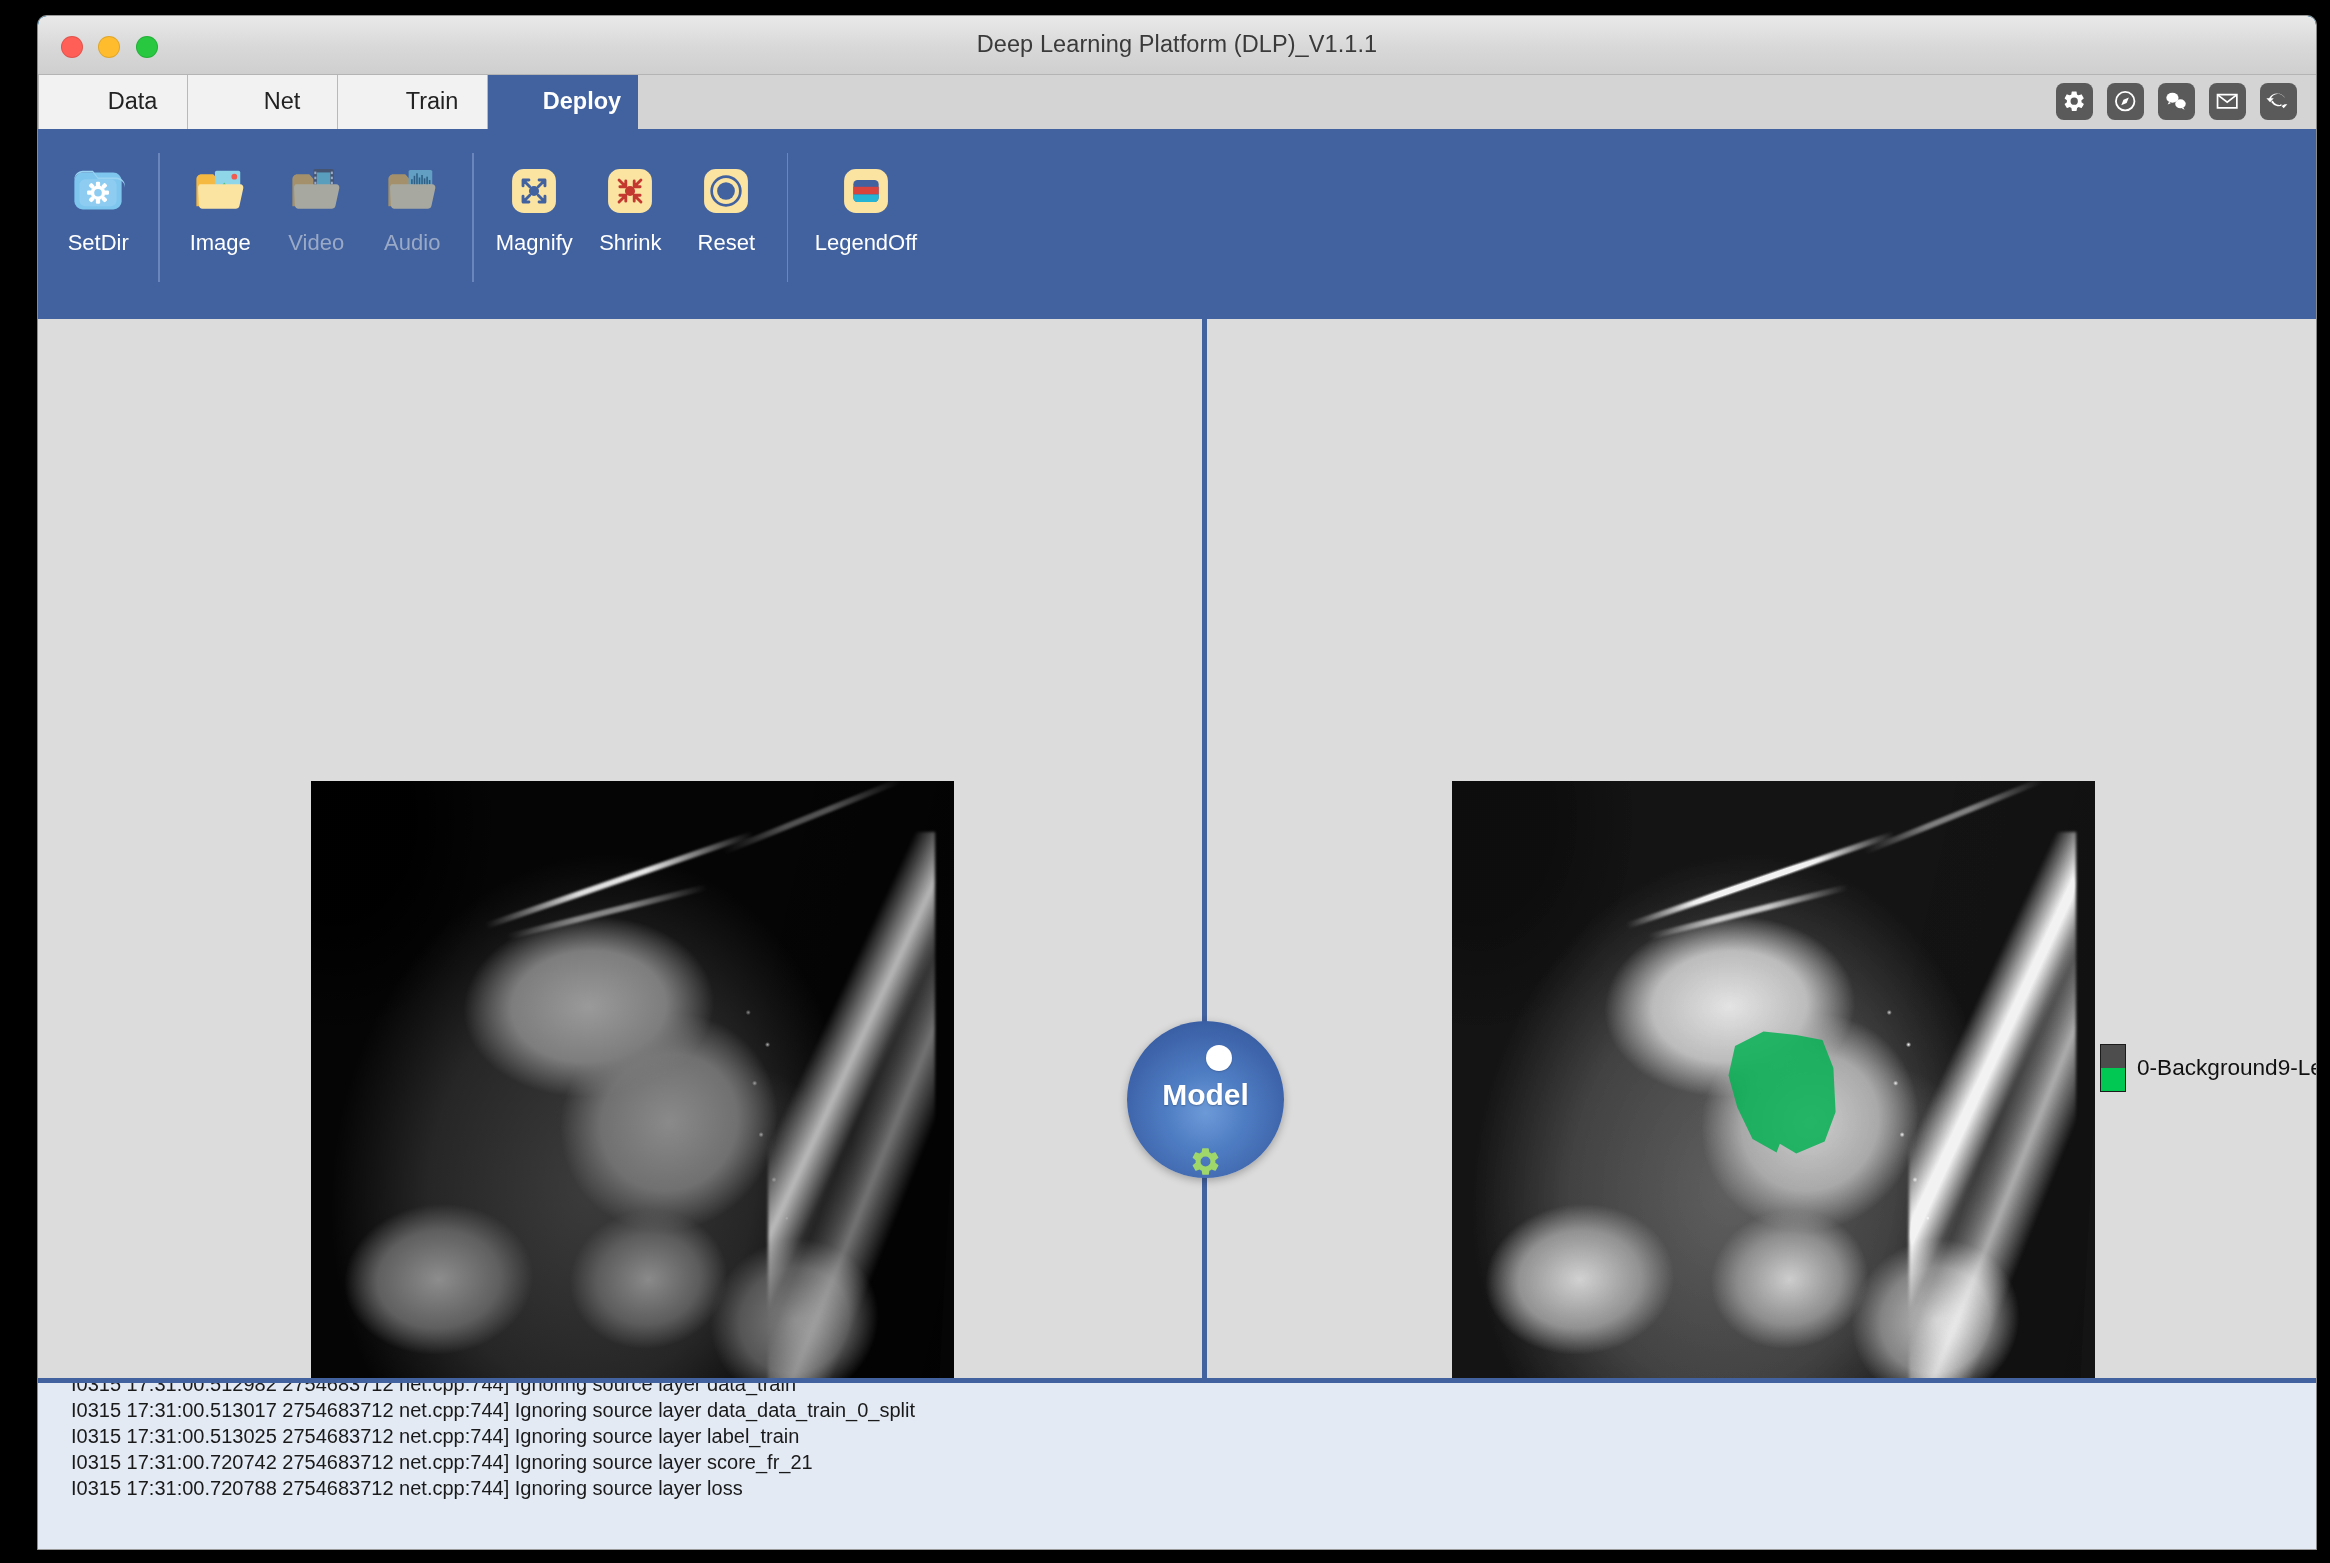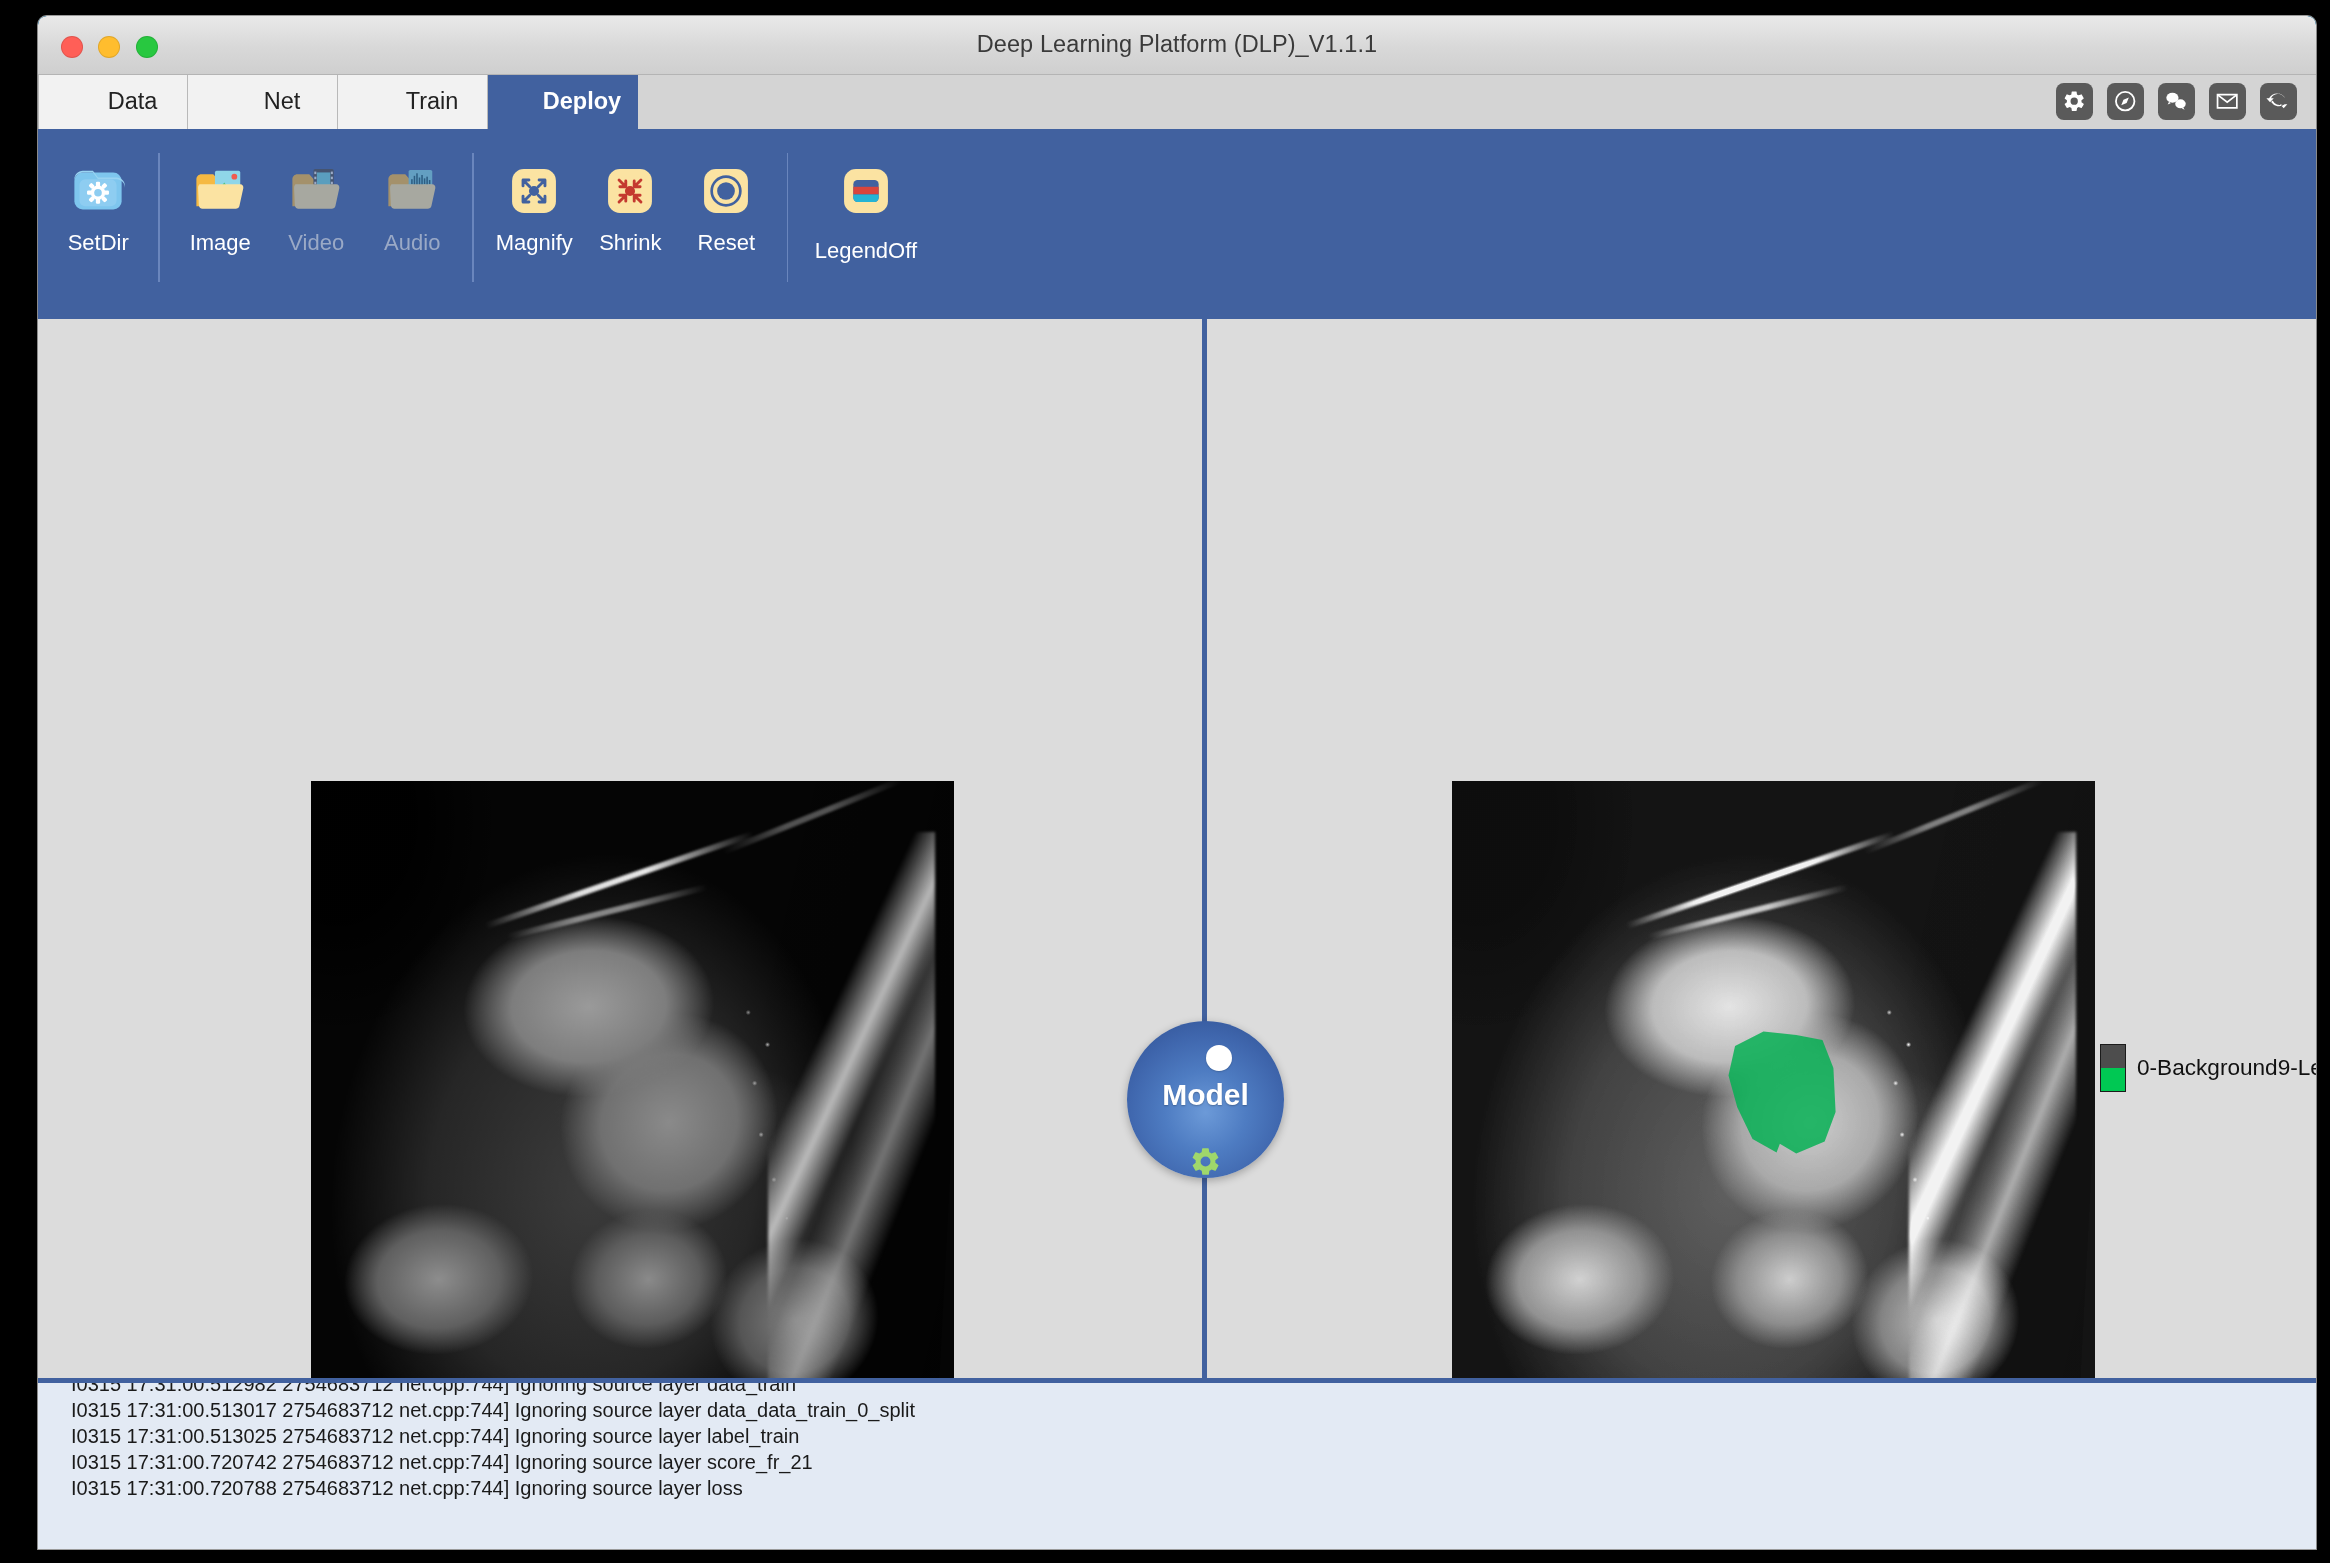--- a/index.html
+++ b/index.html
@@ -97,21 +97,21 @@
   .tbbtn {
     width: 96px;
     display: flex; flex-direction: column; align-items: center;
     padding-top: 24.4px;
     cursor: default;
   }
   .tbicon { width: 54px; height: 54px; margin-bottom: 14px; }
   .tblabel { font-size: 22px; color: #ffffff; line-height: 1; white-space: nowrap; }
   .tbbtn.disabled .tblabel { color: #9aa9c6; }
   .tbbtn.disabled .tbicon { opacity: .55; }
-  .tbbtn.wide { width: 131px; gap: 8px; }
+  .tbbtn.wide { width: 131px; }
 
   
   #canvas {
     position: relative;
     height: 1059px;
     background: #dcdcdc;
     overflow: hidden;
   }
   #vline {
     position: absolute;

